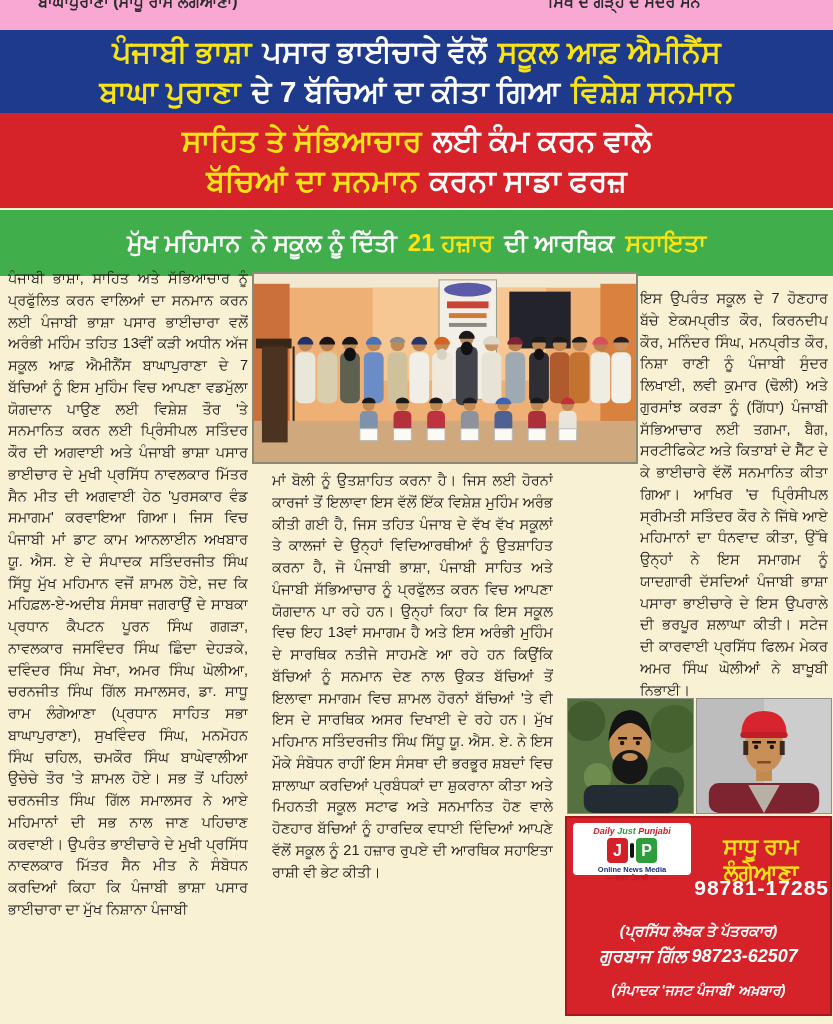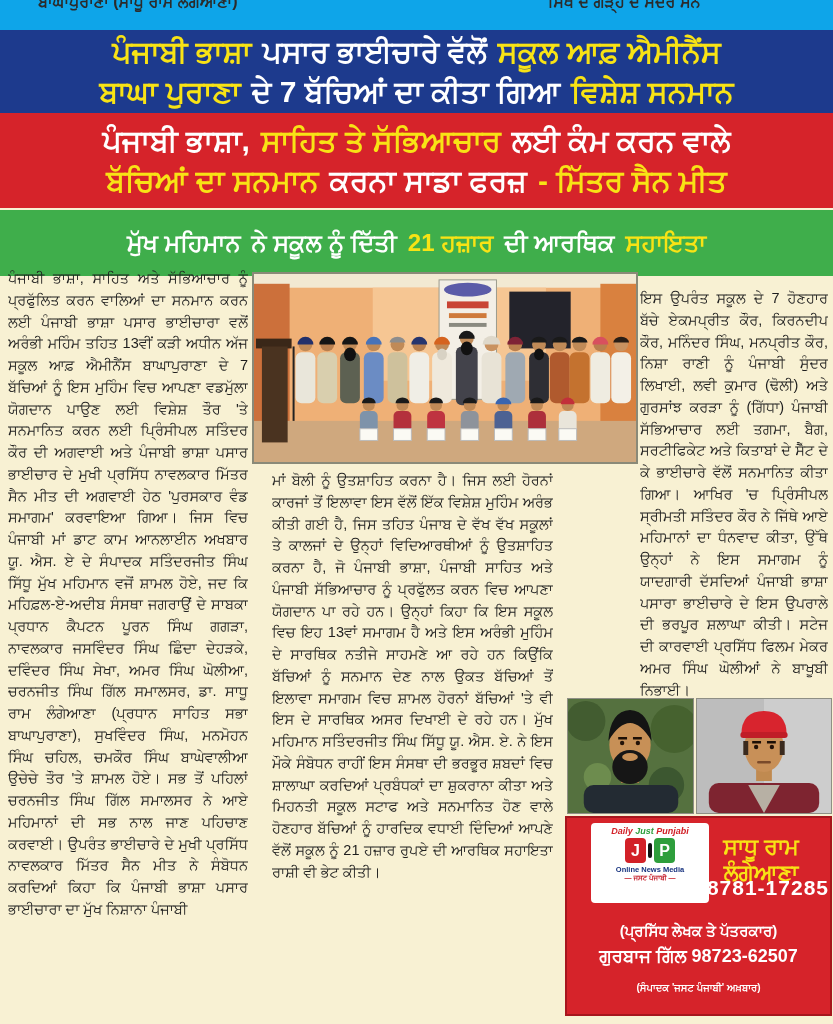--- a/index.html
+++ b/index.html
@@ -1,19 +1,19 @@
 <!DOCTYPE html>
 <html><head>
 <meta charset="utf-8">
 <style>
   html,body{margin:0;padding:0;background:#777;}
   .page{position:relative;width:833px;height:1024px;margin:0 auto;background:#f8f1d3;
         font-family:"Liberation Sans","DejaVu Sans",sans-serif;overflow:hidden;}
   
-  .masthead{position:absolute;top:0;left:0;width:833px;height:30px;background:#0ea5e9;overflow:hidden;}
+  .masthead{position:absolute;top:0;left:0;width:833px;height:30px;background:#f9a8d4;overflow:hidden;}
   .frag{position:absolute;top:-9px;font-weight:bold;font-size:16px;line-height:22px;color:#2b2b2b;white-space:nowrap;}
   .frag-l{left:38px;} .frag-r{left:548px;}
   
   .banner{position:absolute;left:0;width:833px;display:flex;flex-direction:column;justify-content:center;
           align-items:center;text-align:center;font-weight:bold;}
   .b1{top:30px;height:83px;background:#1d3a8d;font-size:30px;}
   .b2{top:113px;height:95px;background:#d6232a;font-size:30px;}
   .b3{top:210px;height:66px;background:#3fae4b;font-size:24px;}
   .bline{display:flex;gap:11px;white-space:nowrap;line-height:1.32;}
   .yw{color:#f8e315;} .wt{color:#ffffff;}
@@ -27,38 +27,38 @@
           box-sizing:border-box;background:#efb076;}
   .gphoto svg{display:block;width:100%;height:100%;}
   
   .portrait{position:absolute;top:698px;height:116px;border:1px solid #8f8f85;box-sizing:border-box;overflow:hidden;}
   .p-left{left:567px;width:127px;}
   .p-right{left:696px;width:136px;}
   .portrait svg{display:block;width:100%;height:100%;}
   
   .redbox{position:absolute;left:565px;top:816px;width:267px;height:200px;background:#d6232a;
           border:2px solid #a6161d;box-sizing:border-box;}
-  .logo-card{position:absolute;left:6px;top:5px;width:118px;height:80px;background:#ffffff;border-radius:4px;
-             padding:3px 2px;box-sizing:border-box;text-align:center;margin-left:18px;}
+  .logo-card{position:absolute;left:6px;top:5px;width:118px;height:52px;background:#ffffff;border-radius:4px;
+             padding:3px 2px;box-sizing:border-box;text-align:center;}
   .logo-title{font-size:9px;font-weight:bold;font-style:italic;line-height:10px;}
   .lt-red{color:#d22128;} .lt-green{color:#2e9e3c;}
   .monogram{display:flex;justify-content:center;align-items:center;gap:2px;margin-top:2px;}
   .mono{width:21px;height:25px;border-radius:4px;color:#fff;font-weight:bold;font-size:16px;line-height:25px;text-align:center;}
   .mono-j{background:#d22128;} .mono-p{background:#2e9e3c;}
   .mic{width:4px;height:15px;background:#111;border-radius:2px;}
   .logo-sub{font-size:7.5px;font-weight:bold;color:#15317e;margin-top:2px;}
   .logo-tag{font-size:7px;font-weight:bold;color:#c1121f;}
   .contact-name{position:absolute;left:126px;top:16px;width:136px;text-align:center;color:#f8e315;
                 font-weight:bold;font-size:22px;line-height:1.2;}
   .contact-phone{position:absolute;left:122px;top:58px;width:140px;text-align:right;color:#fff;
                  font-weight:bold;font-size:21px;letter-spacing:1px;}
-  .c-line{position:absolute;left:4px;right:4px;text-align:center;color:#fff;font-weight:bold;white-space:nowrap;}
+  .c-line{position:absolute;left:4px;right:4px;text-align:center;color:#fff;font-weight:bold;white-space:nowrap;font-style:italic;}
   .role1{top:104px;font-size:15px;}
   .editor{top:128px;font-size:18px;}
-  .role2{top:164px;font-size:10px;}
+  .role2{top:164px;font-size:14px;}
 </style>
 </head>
 <body>
 
 <div class="page">
 
   <div class="masthead">
     <span class="frag frag-l">ਬਾਘਾਪੁਰਾਣਾ (ਸਾਧੂ ਰਾਮ ਲੰਗੇਆਣਾ)</span>
     <span class="frag frag-r">ਸਿੱਖ ਦੇ ਗੜ੍ਹ ਦੇ ਸਦਰ ਸਨ</span>
   </div>
@@ -71,28 +71,26 @@
     </div>
     <div class="bline">
       <span class="yw">ਬਾਘਾ ਪੁਰਾਣਾ</span>
       <span class="wt">ਦੇ 7 ਬੱਚਿਆਂ ਦਾ ਕੀਤਾ ਗਿਆ</span>
       <span class="yw">ਵਿਸ਼ੇਸ਼ ਸਨਮਾਨ</span>
     </div>
   </div>
 
   <div class="banner b2">
     <div class="bline">
-      <span class="wt">ਪੰਜਾਬੀ ਭਾਸ਼ਾ,</span>
       <span class="yw">ਸਾਹਿਤ ਤੇ ਸੱਭਿਆਚਾਰ</span>
       <span class="wt">ਲਈ ਕੰਮ ਕਰਨ ਵਾਲੇ</span>
     </div>
     <div class="bline">
       <span class="yw">ਬੱਚਿਆਂ ਦਾ ਸਨਮਾਨ</span>
       <span class="wt">ਕਰਨਾ ਸਾਡਾ ਫਰਜ਼</span>
-      <span class="yw">- ਮਿੱਤਰ ਸੈਨ ਮੀਤ</span>
     </div>
   </div>
 
   <div class="banner b3">
     <div class="bline">
       <span class="wt">ਮੁੱਖ ਮਹਿਮਾਨ</span>
       <span class="wt">ਨੇ ਸਕੂਲ ਨੂੰ ਦਿੱਤੀ</span>
       <span class="yw">21 ਹਜ਼ਾਰ</span>
       <span class="wt">ਦੀ ਆਰਥਿਕ</span>
       <span class="yw">ਸਹਾਇਤਾ</span>

